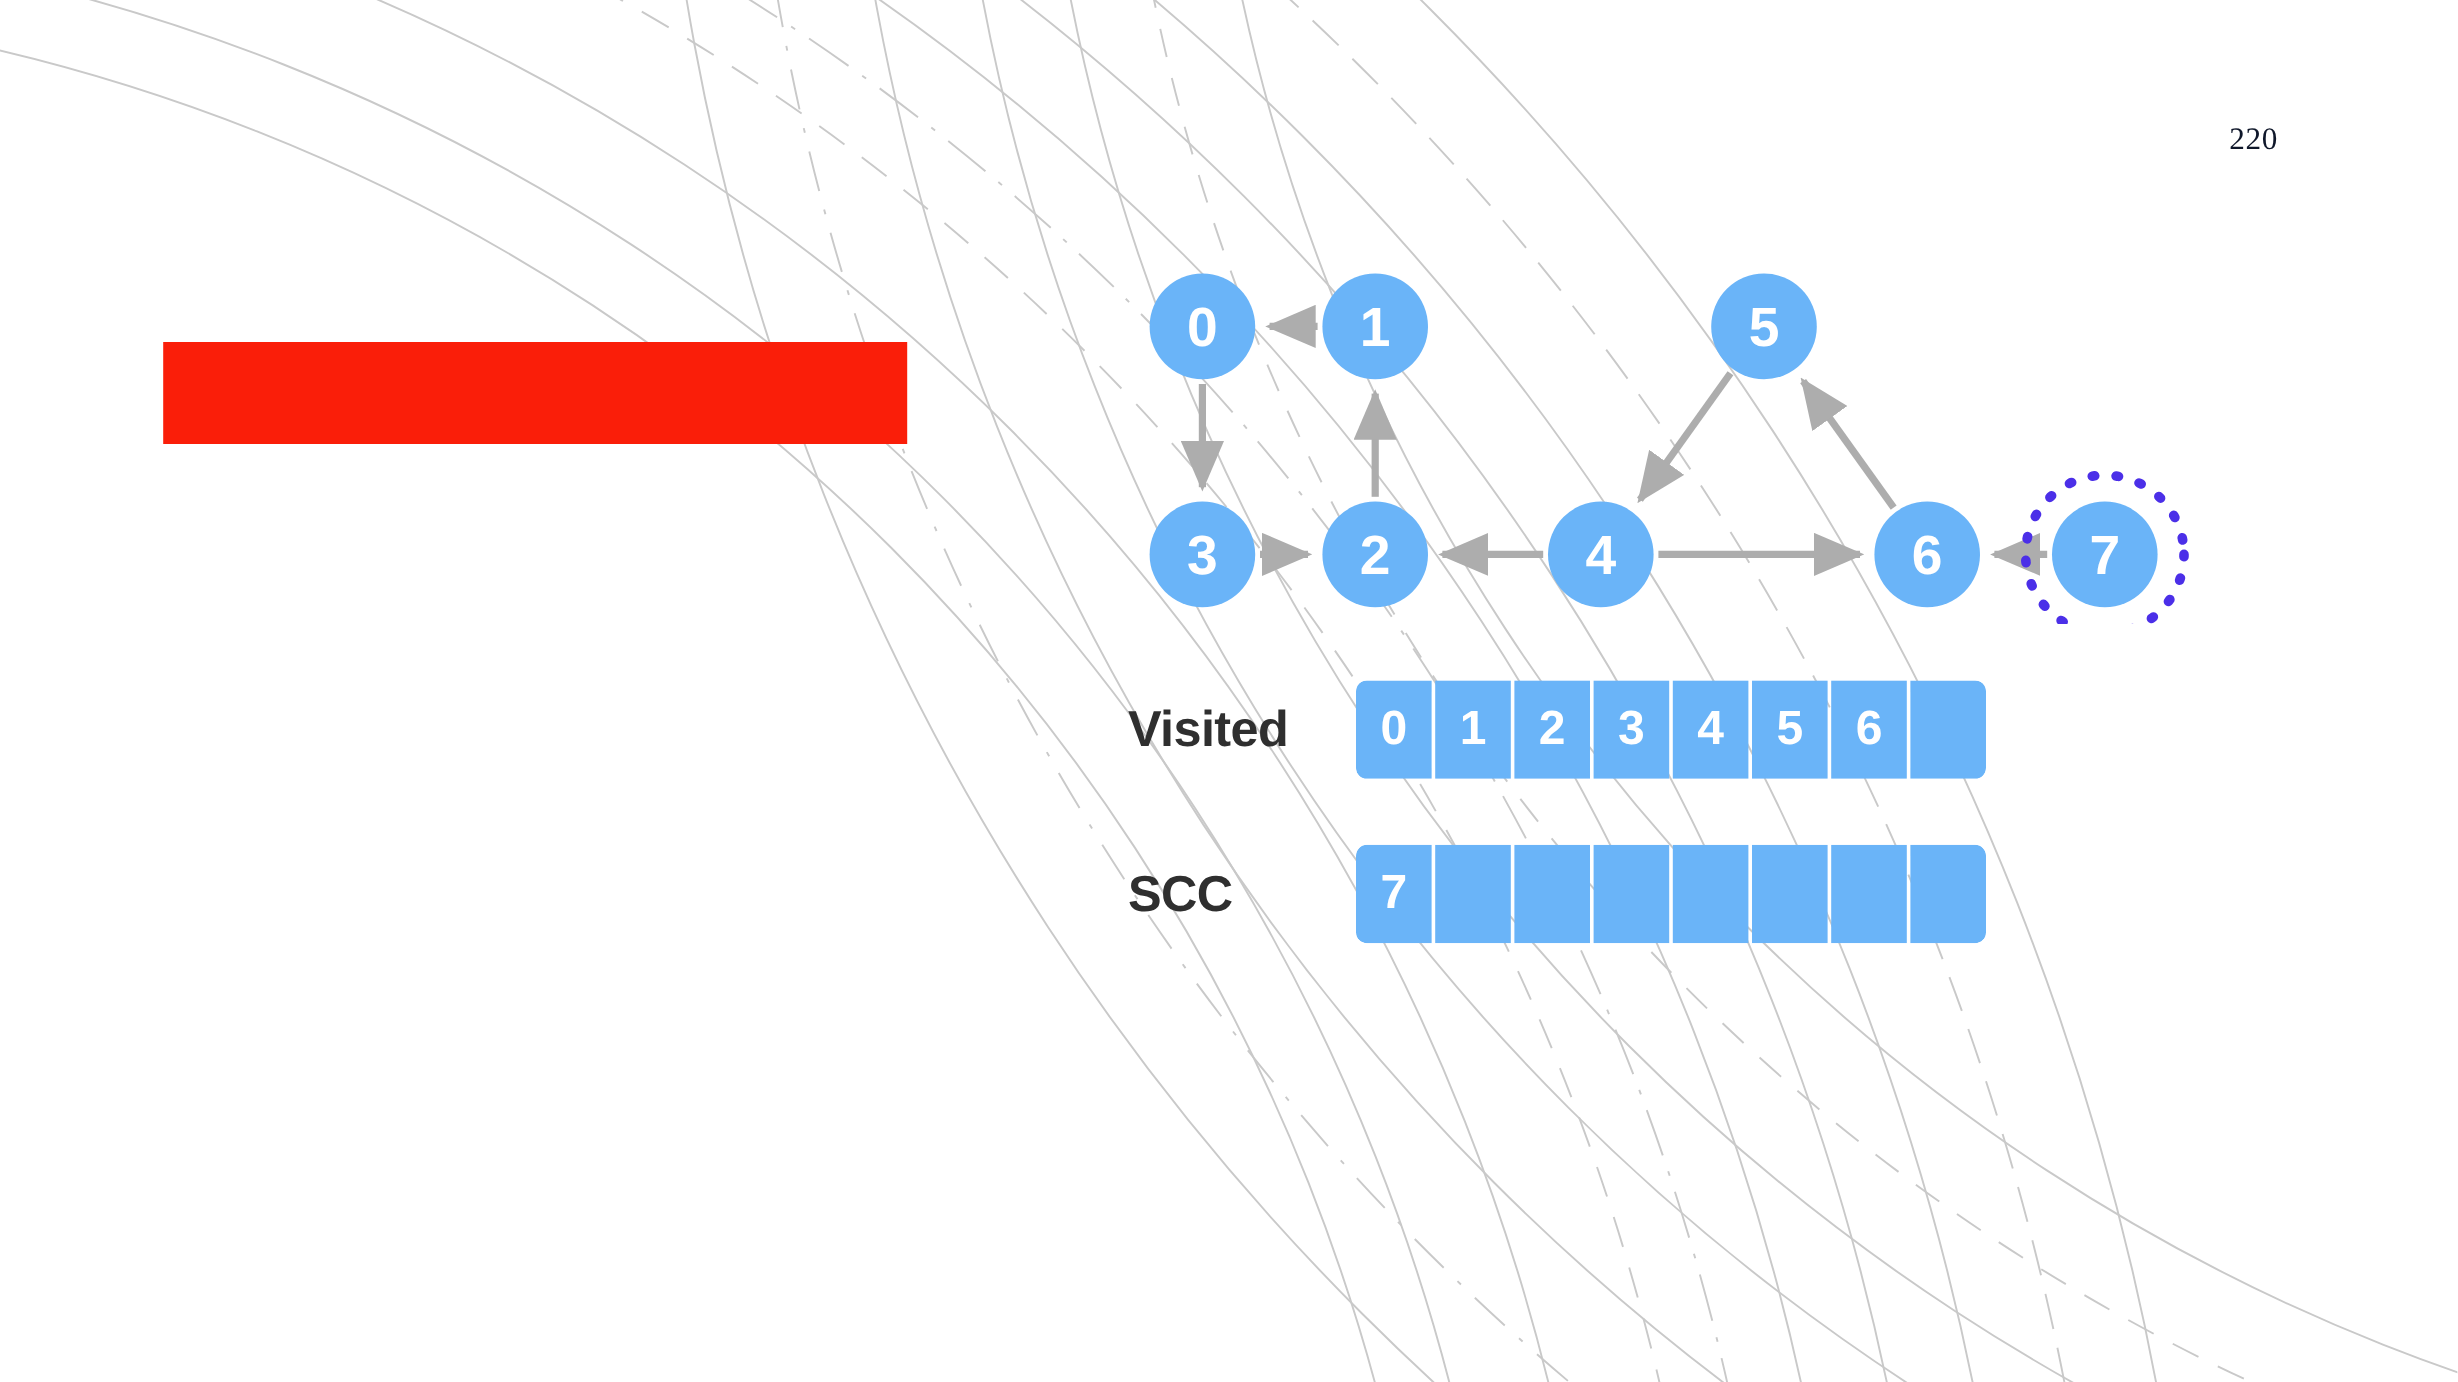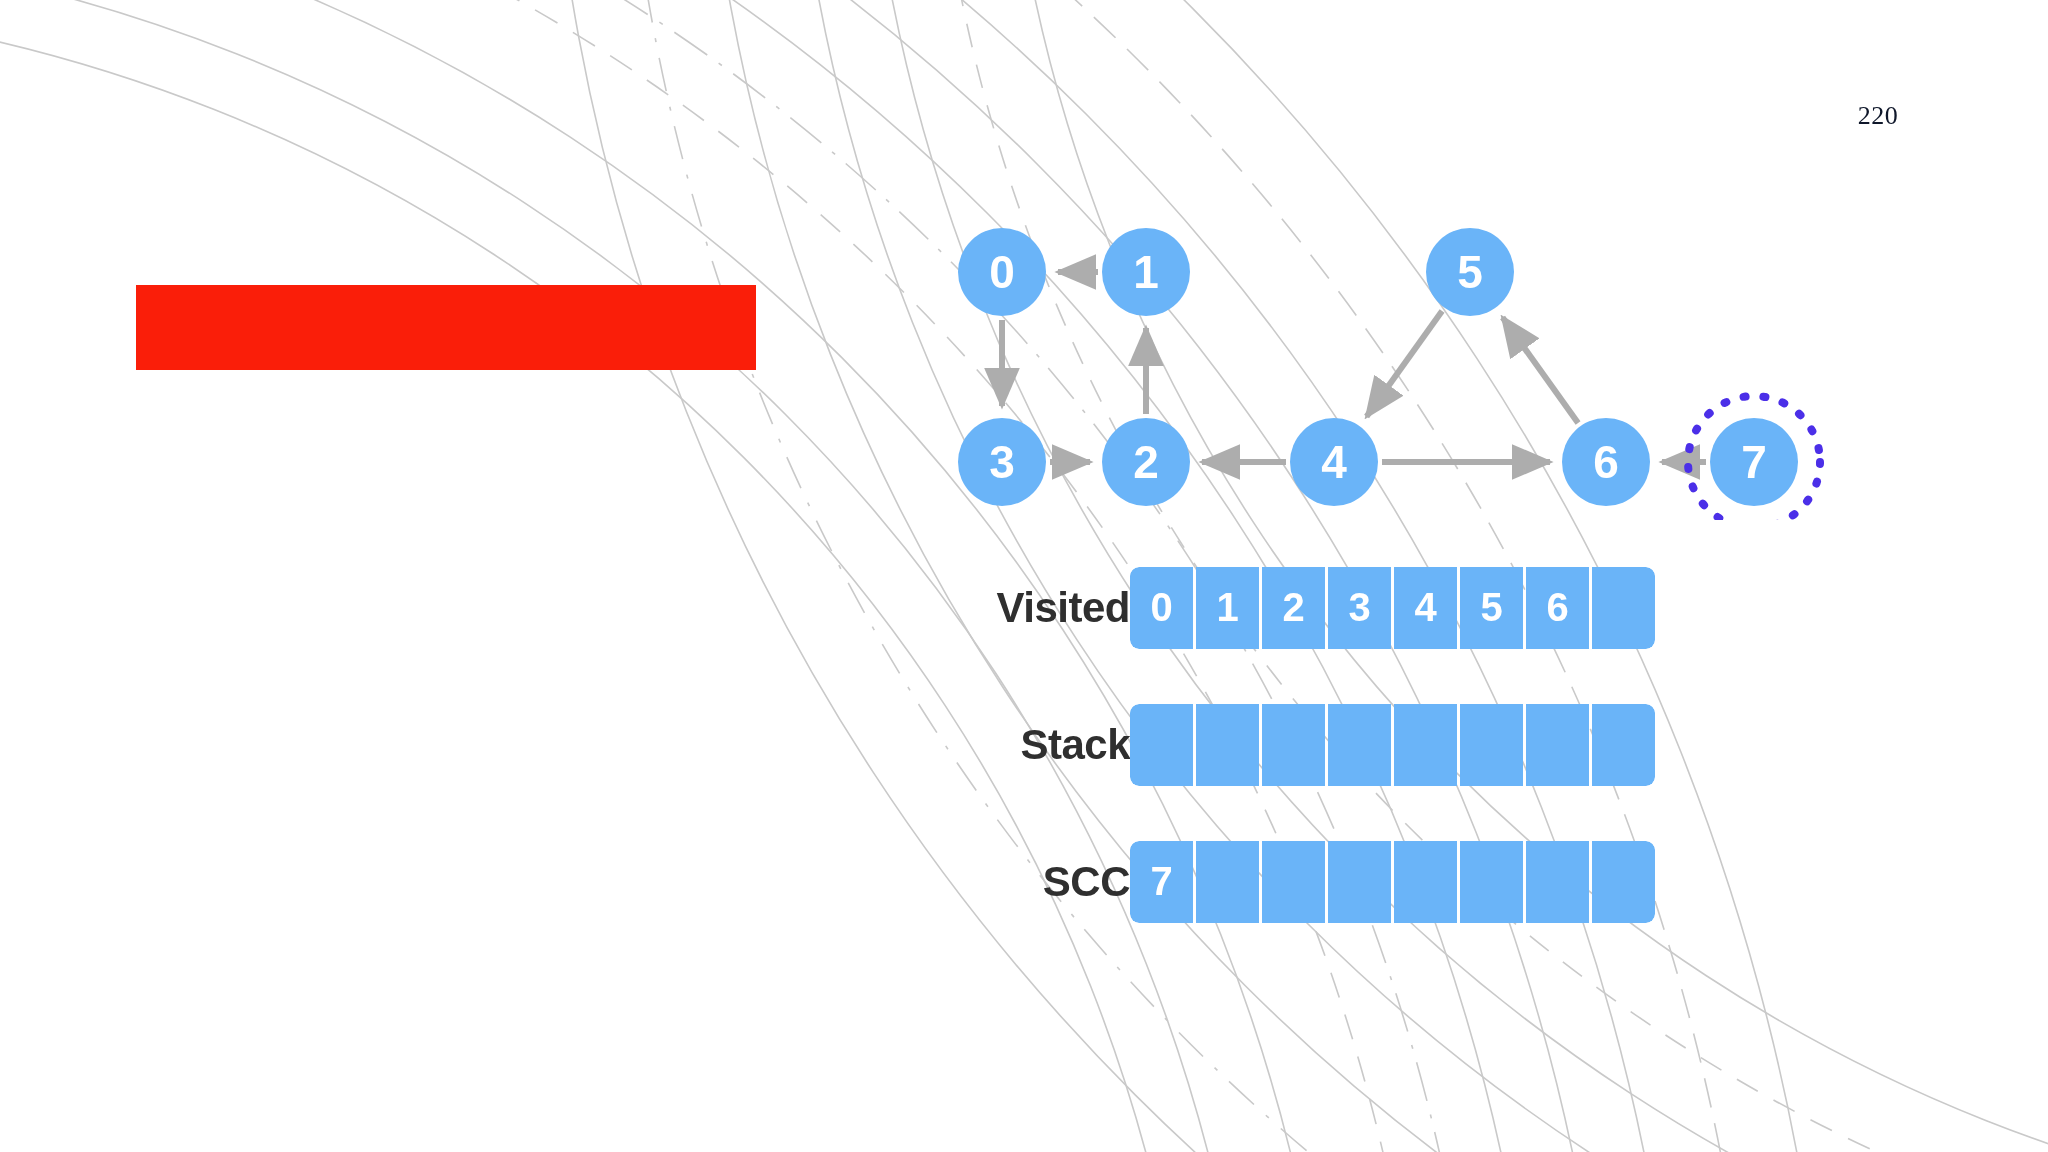--- a/index.html
+++ b/index.html
@@ -97,21 +97,20 @@
     position: absolute;
     left: 940px;
     top: 560px;
     width: 1000px;
   }
   .array-row {
     display: flex;
     align-items: center;
     height: 95px;
     margin-bottom: 42px;
-    text-align: right;
   }
   .array-row:last-child { margin-bottom: 0; }
   .array-label {
     width: 190px;
     font-family: "Liberation Sans", sans-serif;
     font-weight: bold;
     font-size: 42px;
     color: #2f2f2f;
     letter-spacing: -0.5px;
     white-space: nowrap;
@@ -244,33 +243,20 @@
           <div class="array-cell">1</div>
           <div class="array-cell">2</div>
           <div class="array-cell">3</div>
           <div class="array-cell">4</div>
           <div class="array-cell">5</div>
           <div class="array-cell">6</div>
           <div class="array-cell"></div>
         </div>
       </div>
       <div class="array-row">
-        <div class="array-label">Stack</div>
-        <div class="array-cells">
-          <div class="array-cell"></div>
-          <div class="array-cell"></div>
-          <div class="array-cell"></div>
-          <div class="array-cell"></div>
-          <div class="array-cell"></div>
-          <div class="array-cell"></div>
-          <div class="array-cell"></div>
-          <div class="array-cell"></div>
-        </div>
-      </div>
-      <div class="array-row">
         <div class="array-label">SCC</div>
         <div class="array-cells">
           <div class="array-cell">7</div>
           <div class="array-cell"></div>
           <div class="array-cell"></div>
           <div class="array-cell"></div>
           <div class="array-cell"></div>
           <div class="array-cell"></div>
           <div class="array-cell"></div>
           <div class="array-cell"></div>

